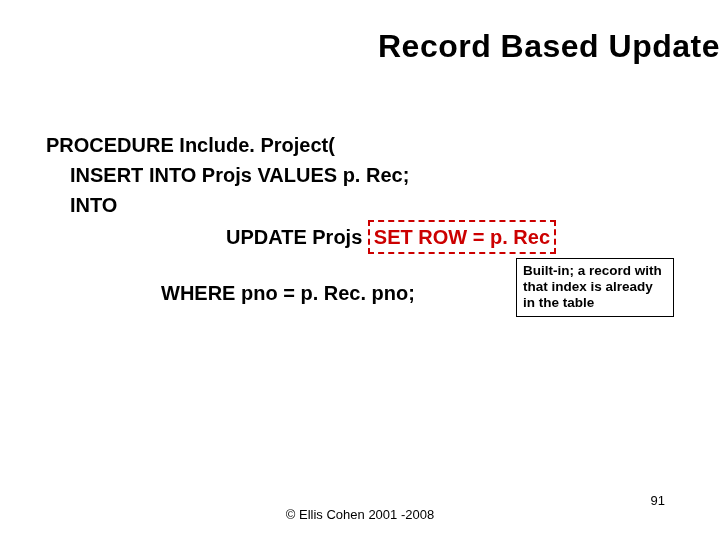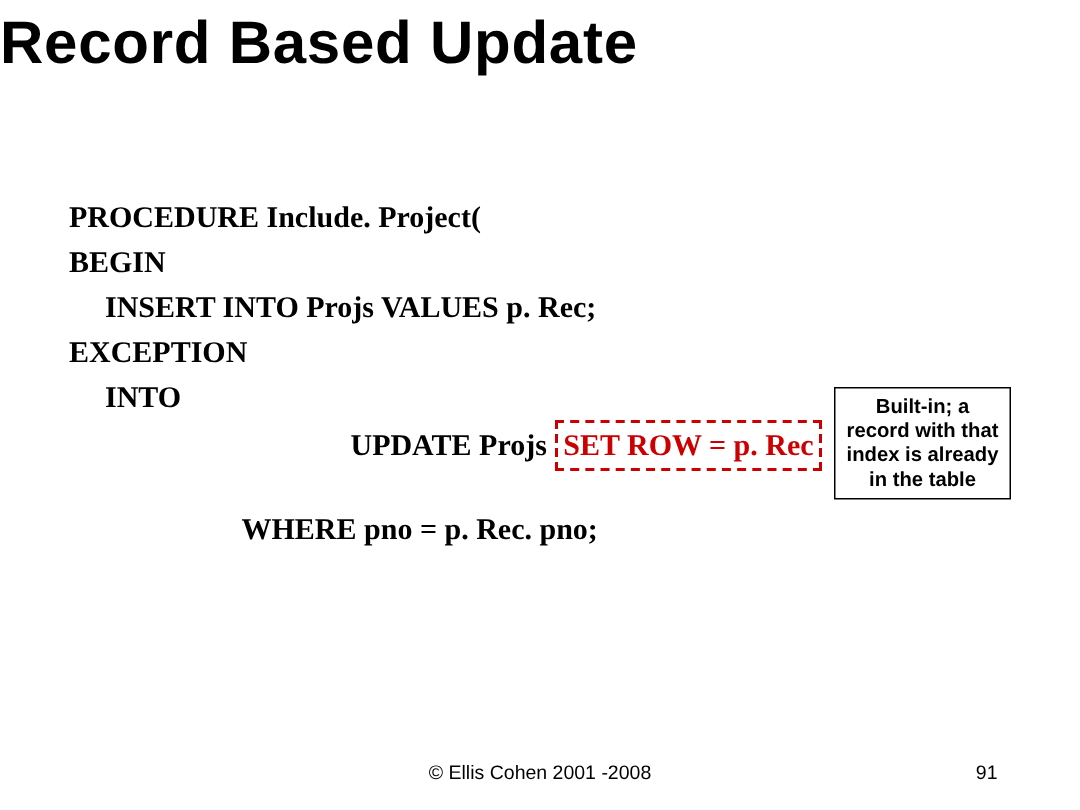--- a/index.html
+++ b/index.html
@@ -5,94 +5,91 @@
     * { margin: 0; padding: 0; box-sizing: border-box; }
     body {
       width: 720px;
       height: 540px;
       background: #fff;
       font-family: Verdana, Geneva, sans-serif;
       position: relative;
       overflow: hidden;
     }
     .title {
-      text-align: left;
-      font-size: 40px;
+      text-align: right;
+      font-size: 32px;
       font-weight: bold;
       color: #000;
-      margin-top: 7px;
+      margin-top: 28px;
       letter-spacing: 0.5px;
     }
     .code-area {
       position: absolute;
       left: 46px;
       top: 130px;
       width: 620px;
     }
     .code-line {
-      font-family: Liberation Serif, serif;
+      font-family: Liberation Sans, sans-serif;
       font-size: 20px;
       font-weight: bold;
       color: #000;
       line-height: 1.5;
       white-space: nowrap;
     }
     .indent1 { padding-left: 48px; }
     .indent2 { padding-left: 24px; }
     .indent3 { padding-left: 70px; text-align: center; }
     .indent4 { padding-left: 115px; margin-top: 24px; }
     .highlight {
       color: #cc0000;
       border: 2px dashed #cc0000;
       padding: 0 4px;
       display: inline-block;
     }
     .callout {
       position: absolute;
       right: 46px;
       top: 258px;
-      width: 118px;
+      width: 158px;
       border: 1.5px solid #000;
       background: #fff;
       padding: 4px 6px;
-      text-align: center;
       font-family: Arial, sans-serif;
       font-size: 13.5px;
       font-weight: bold;
       line-height: 1.2;
       color: #000;
     }
     .footer {
       position: absolute;
       bottom: 18px;
       width: 100%;
       text-align: center;
       font-family: Arial, sans-serif;
       font-size: 13px;
       color: #000000;
     }
     .page-num {
       position: absolute;
-      bottom: 18px;
+      bottom: 32px;
       right: 55px;
       font-family: Arial, sans-serif;
       font-size: 13px;
       color: #000;
     }
   </style>
 </head>
 <body>
 
 <div class="title">Record Based Update</div>
 
 <div class="code-area">
   <div class="code-line">PROCEDURE Include. Project(</div>
-  <div class="code-line">BEGIN</div>
   <div class="code-line indent2">INSERT INTO Projs VALUES p. Rec;</div>
-  <div class="code-line">EXCEPTION</div>
   <div class="code-line indent2">INTO</div>
   <div class="code-line indent3">
     <span>UPDATE Projs </span><span class="highlight">SET ROW = p. Rec</span>
   </div>
   <div class="code-line indent4">WHERE pno = p. Rec. pno;</div>
 </div>
 
 <div class="callout">Built-in; a record with that index is already in the table</div>
 
 <div class="footer">© Ellis Cohen 2001 -2008</div>

